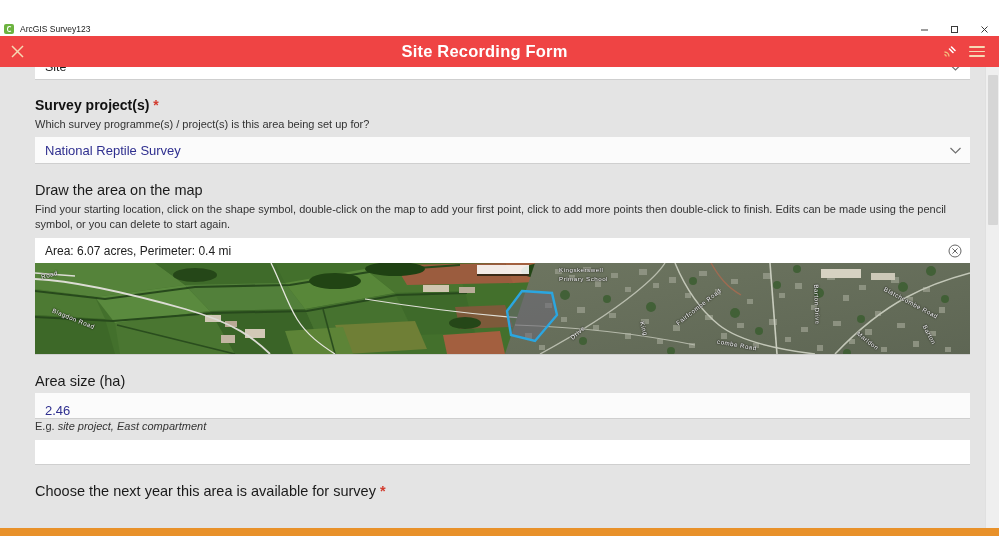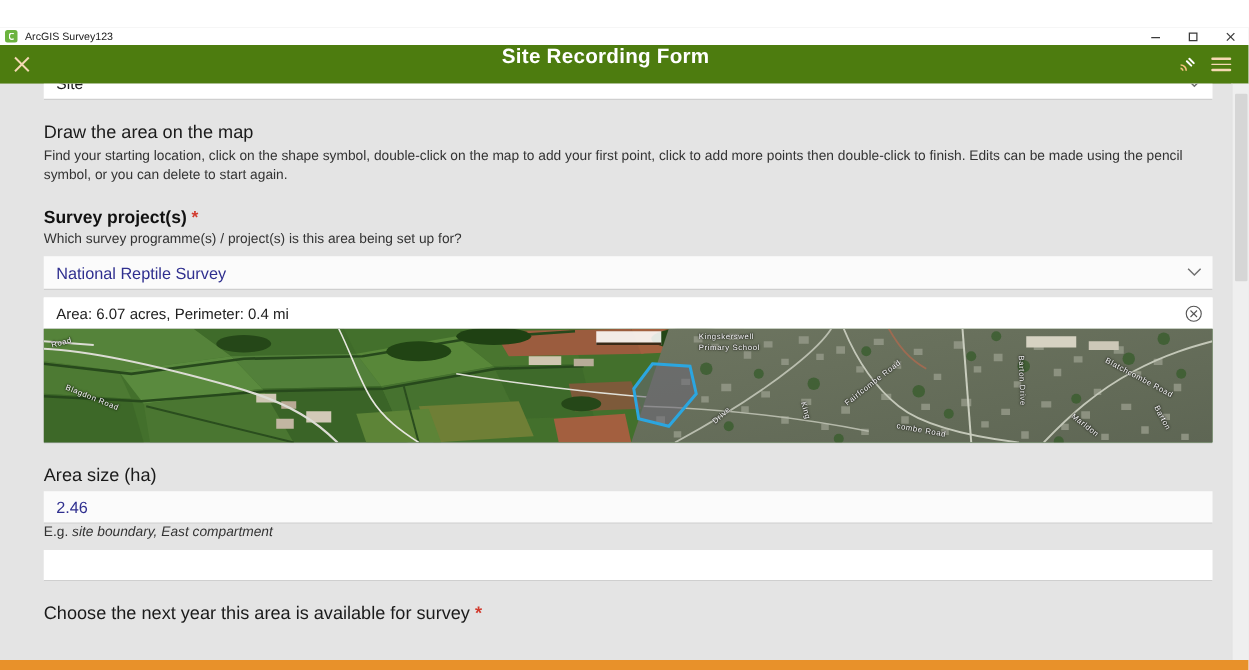--- a/index.html
+++ b/index.html
@@ -72,22 +72,23 @@
     color: #3a3a3a;
   }
   .win-btn svg { display: block; }
 
   
   .app-header {
     position: absolute;
     top: 14px; left: 0;
     width: 999px;
     height: 31px;
-    background: #4d7c0f;
-    display: flex;
+    background: #ef4444;
+    display: flex;
+    align-items: center;
   }
   .hdr-close {
     width: 34px;
     height: 31px;
     display: flex;
     align-items: center;
     justify-content: center;
     flex: 0 0 auto;
   }
   .hdr-title {
@@ -198,21 +199,21 @@
     right: 8px;
     top: 50%;
     transform: translateY(-50%);
   }
 
   .text-field {
     background: #fbfbfb;
     border-bottom: 1px solid #cfcfcf;
     height: 26px;
     display: flex;
-    align-items: center;
+    align-items: flex-end;
     padding: 0 10px;
     box-sizing: border-box;
   }
   .text-field .value {
     font-size: 13px;
     color: #2f2f8f;
   }
   .text-field.empty {
     background: #ffffff;
     height: 25px;
@@ -374,38 +375,38 @@
       <div class="site-field">
         <span class="label">Site</span>
         <span class="chev">
           <svg width="13" height="9" viewBox="0 0 13 9">
               <polyline points="1.5,2 6.5,7 11.5,2" fill="none" stroke="#6f6f6f" stroke-width="1.2"></polyline>
             </svg>
         </span>
       </div>
 
       <div class="question-block">
-        <div class="q-title-reg">Draw the area on the map</div>
-        <div class="q-hint">Find your starting location, click on the shape symbol, double-click on the map to add your first point, click to add more points then double-click to finish. Edits can be made using the pencil symbol, or you can delete to start again.</div>
-      </div>
-
-      <div class="question-block">
         <div class="q-title">
           <span>Survey project(s)</span>
           <span class="req">*</span>
         </div>
         <div class="q-hint">Which survey programme(s) / project(s) is this area being set up for?</div>
         <div class="select-field">
           <span class="value">National Reptile Survey</span>
           <span class="chev">
             <svg width="13" height="9" viewBox="0 0 13 9">
                 <polyline points="1.5,2 6.5,7 11.5,2" fill="none" stroke="#6f6f6f" stroke-width="1.2"></polyline>
               </svg>
           </span>
         </div>
+      </div>
+
+      <div class="question-block">
+        <div class="q-title-reg">Draw the area on the map</div>
+        <div class="q-hint">Find your starting location, click on the shape symbol, double-click on the map to add your first point, click to add more points then double-click to finish. Edits can be made using the pencil symbol, or you can delete to start again.</div>
       </div>
 
       <div class="map-widget">
         <div class="map-measure">
           <span class="value">Area: 6.07 acres, Perimeter: 0.4 mi</span>
           <span class="clear-btn">
             <svg width="14" height="14" viewBox="0 0 14 14">
               <circle cx="7" cy="7" r="6" fill="none" stroke="#555" stroke-width="0.9"></circle>
               <line x1="4.4" y1="4.4" x2="9.6" y2="9.6" stroke="#555" stroke-width="0.9"></line>
               <line x1="9.6" y1="4.4" x2="4.4" y2="9.6" stroke="#555" stroke-width="0.9"></line>
@@ -581,21 +582,21 @@
 
       <div class="question-block">
         <div class="q-title-reg">Area size (ha)</div>
         <div class="text-field">
           <span class="value">2.46</span>
         </div>
       </div>
 
       <div class="question-block">
         <div class="q-hint">
-          <span>E.g. </span><span class="italic">site boundary, East compartment</span>
+          <span>E.g. </span><span class="italic">site project, East compartment</span>
         </div>
         <div class="text-field empty">
           <span class="value" placeholder=""></span>
         </div>
       </div>
 
       <div class="question-block">
         <div class="q-title-reg">
           <span>Choose the next year this area is available for survey</span>
           <span class="req">*</span>

